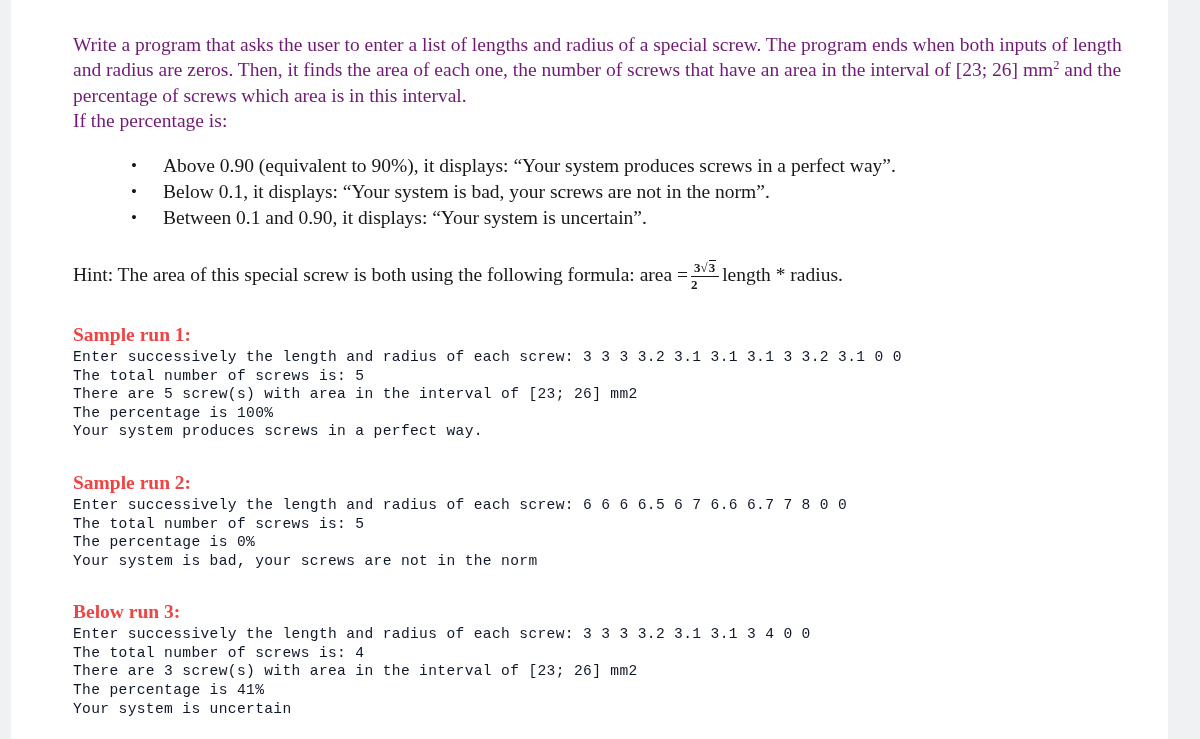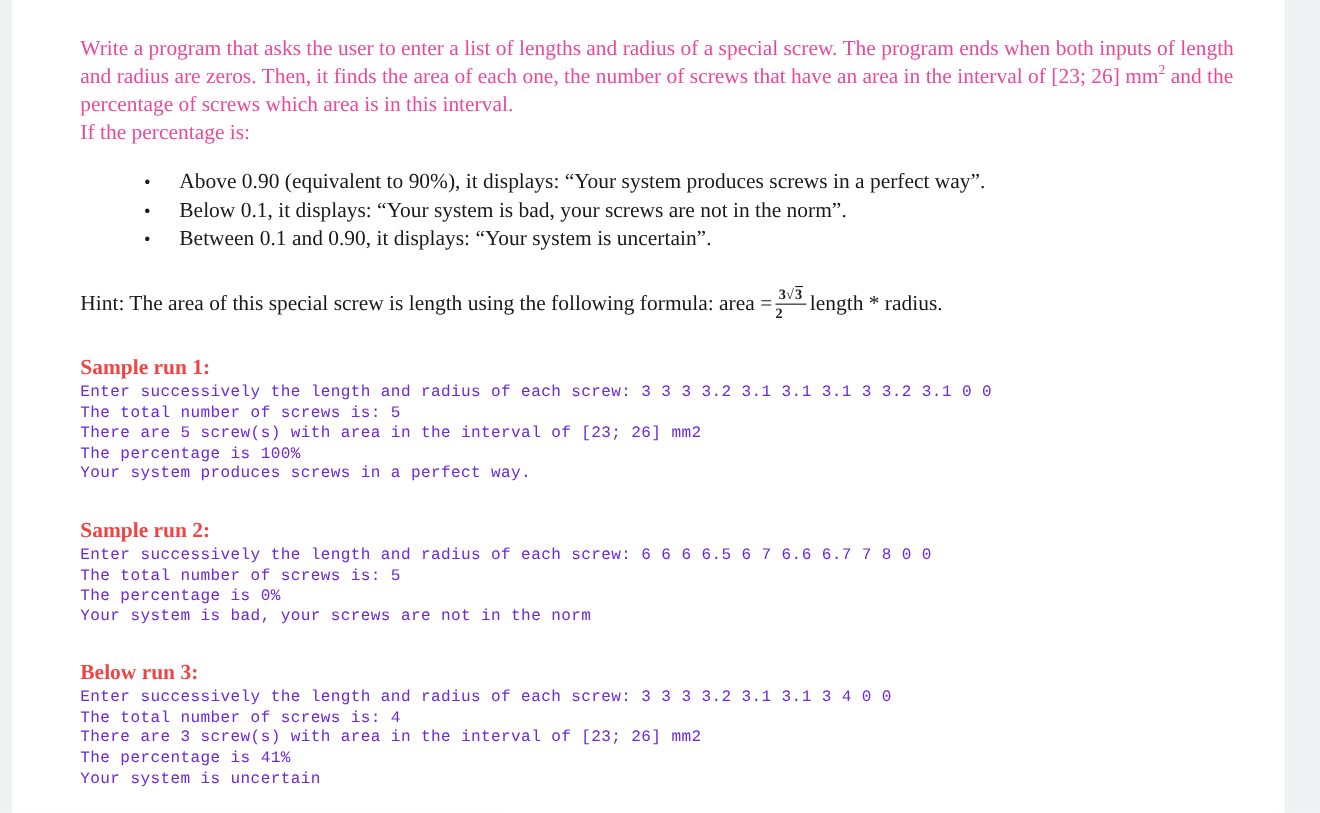--- a/index.html
+++ b/index.html
@@ -27,21 +27,21 @@
     left: 62px;
     top: 12px;
     width: 1065px;
   }
 
   
   .stmt {
     font-family: "Liberation Serif", serif;
     font-size: 19.5px;
     line-height: 25.5px;
-    color: #ec4899;
+    color: #701a75;
     text-align: left;
   }
   .stmt sup {
     font-size: 0.64em;
     vertical-align: super;
     line-height: 0;
   }
 
   .bullets {
     margin: 2px 0 0 0;
@@ -117,21 +117,21 @@
     font-size: 19.5px;
     font-weight: bold;
     color: #ef4444;
     line-height: 24px;
     margin-bottom: 1px;
   }
   .run-line {
     font-family: "Liberation Mono", monospace;
     font-size: 14.6px;
     line-height: 18.6px;
-    color: #6d28d9;
+    color: #0f172a;
     letter-spacing: 0.35px;
     white-space: pre;
   }
 </style>
 </head>
 <body>
 
 <div id="page">
   <div id="content">
 
@@ -145,21 +145,21 @@
       <li>
         <span class="bullet-dot">•</span>
         <span>Below 0.1, it displays: “Your system is bad, your screws are not in the norm”.</span>
       </li>
       <li>
         <span class="bullet-dot">•</span>
         <span>Between 0.1 and 0.90, it displays: “Your system is uncertain”.</span>
       </li>
     </ul>
 
-    <div class="hint"><span>Hint: The area of this special screw is length using the following formula: area =</span><span class="frac"><span class="num"><span>3</span><span class="radical">√</span><span class="sqrt">3</span></span><span class="den">2</span></span><span>length * radius.</span></div>
+    <div class="hint"><span>Hint: The area of this special screw is both using the following formula: area =</span><span class="frac"><span class="num"><span>3</span><span class="radical">√</span><span class="sqrt">3</span></span><span class="den">2</span></span><span>length * radius.</span></div>
 
     <div class="run-block">
       <div class="run-title">Sample run 1:</div>
       <div class="run-line">Enter successively the length and radius of each screw: 3 3 3 3.2 3.1 3.1 3.1 3 3.2 3.1 0 0</div>
       <div class="run-line">The total number of screws is: 5</div>
       <div class="run-line">There are 5 screw(s) with area in the interval of [23; 26] mm2</div>
       <div class="run-line">The percentage is 100%</div>
       <div class="run-line">Your system produces screws in a perfect way.</div>
     </div>
 

